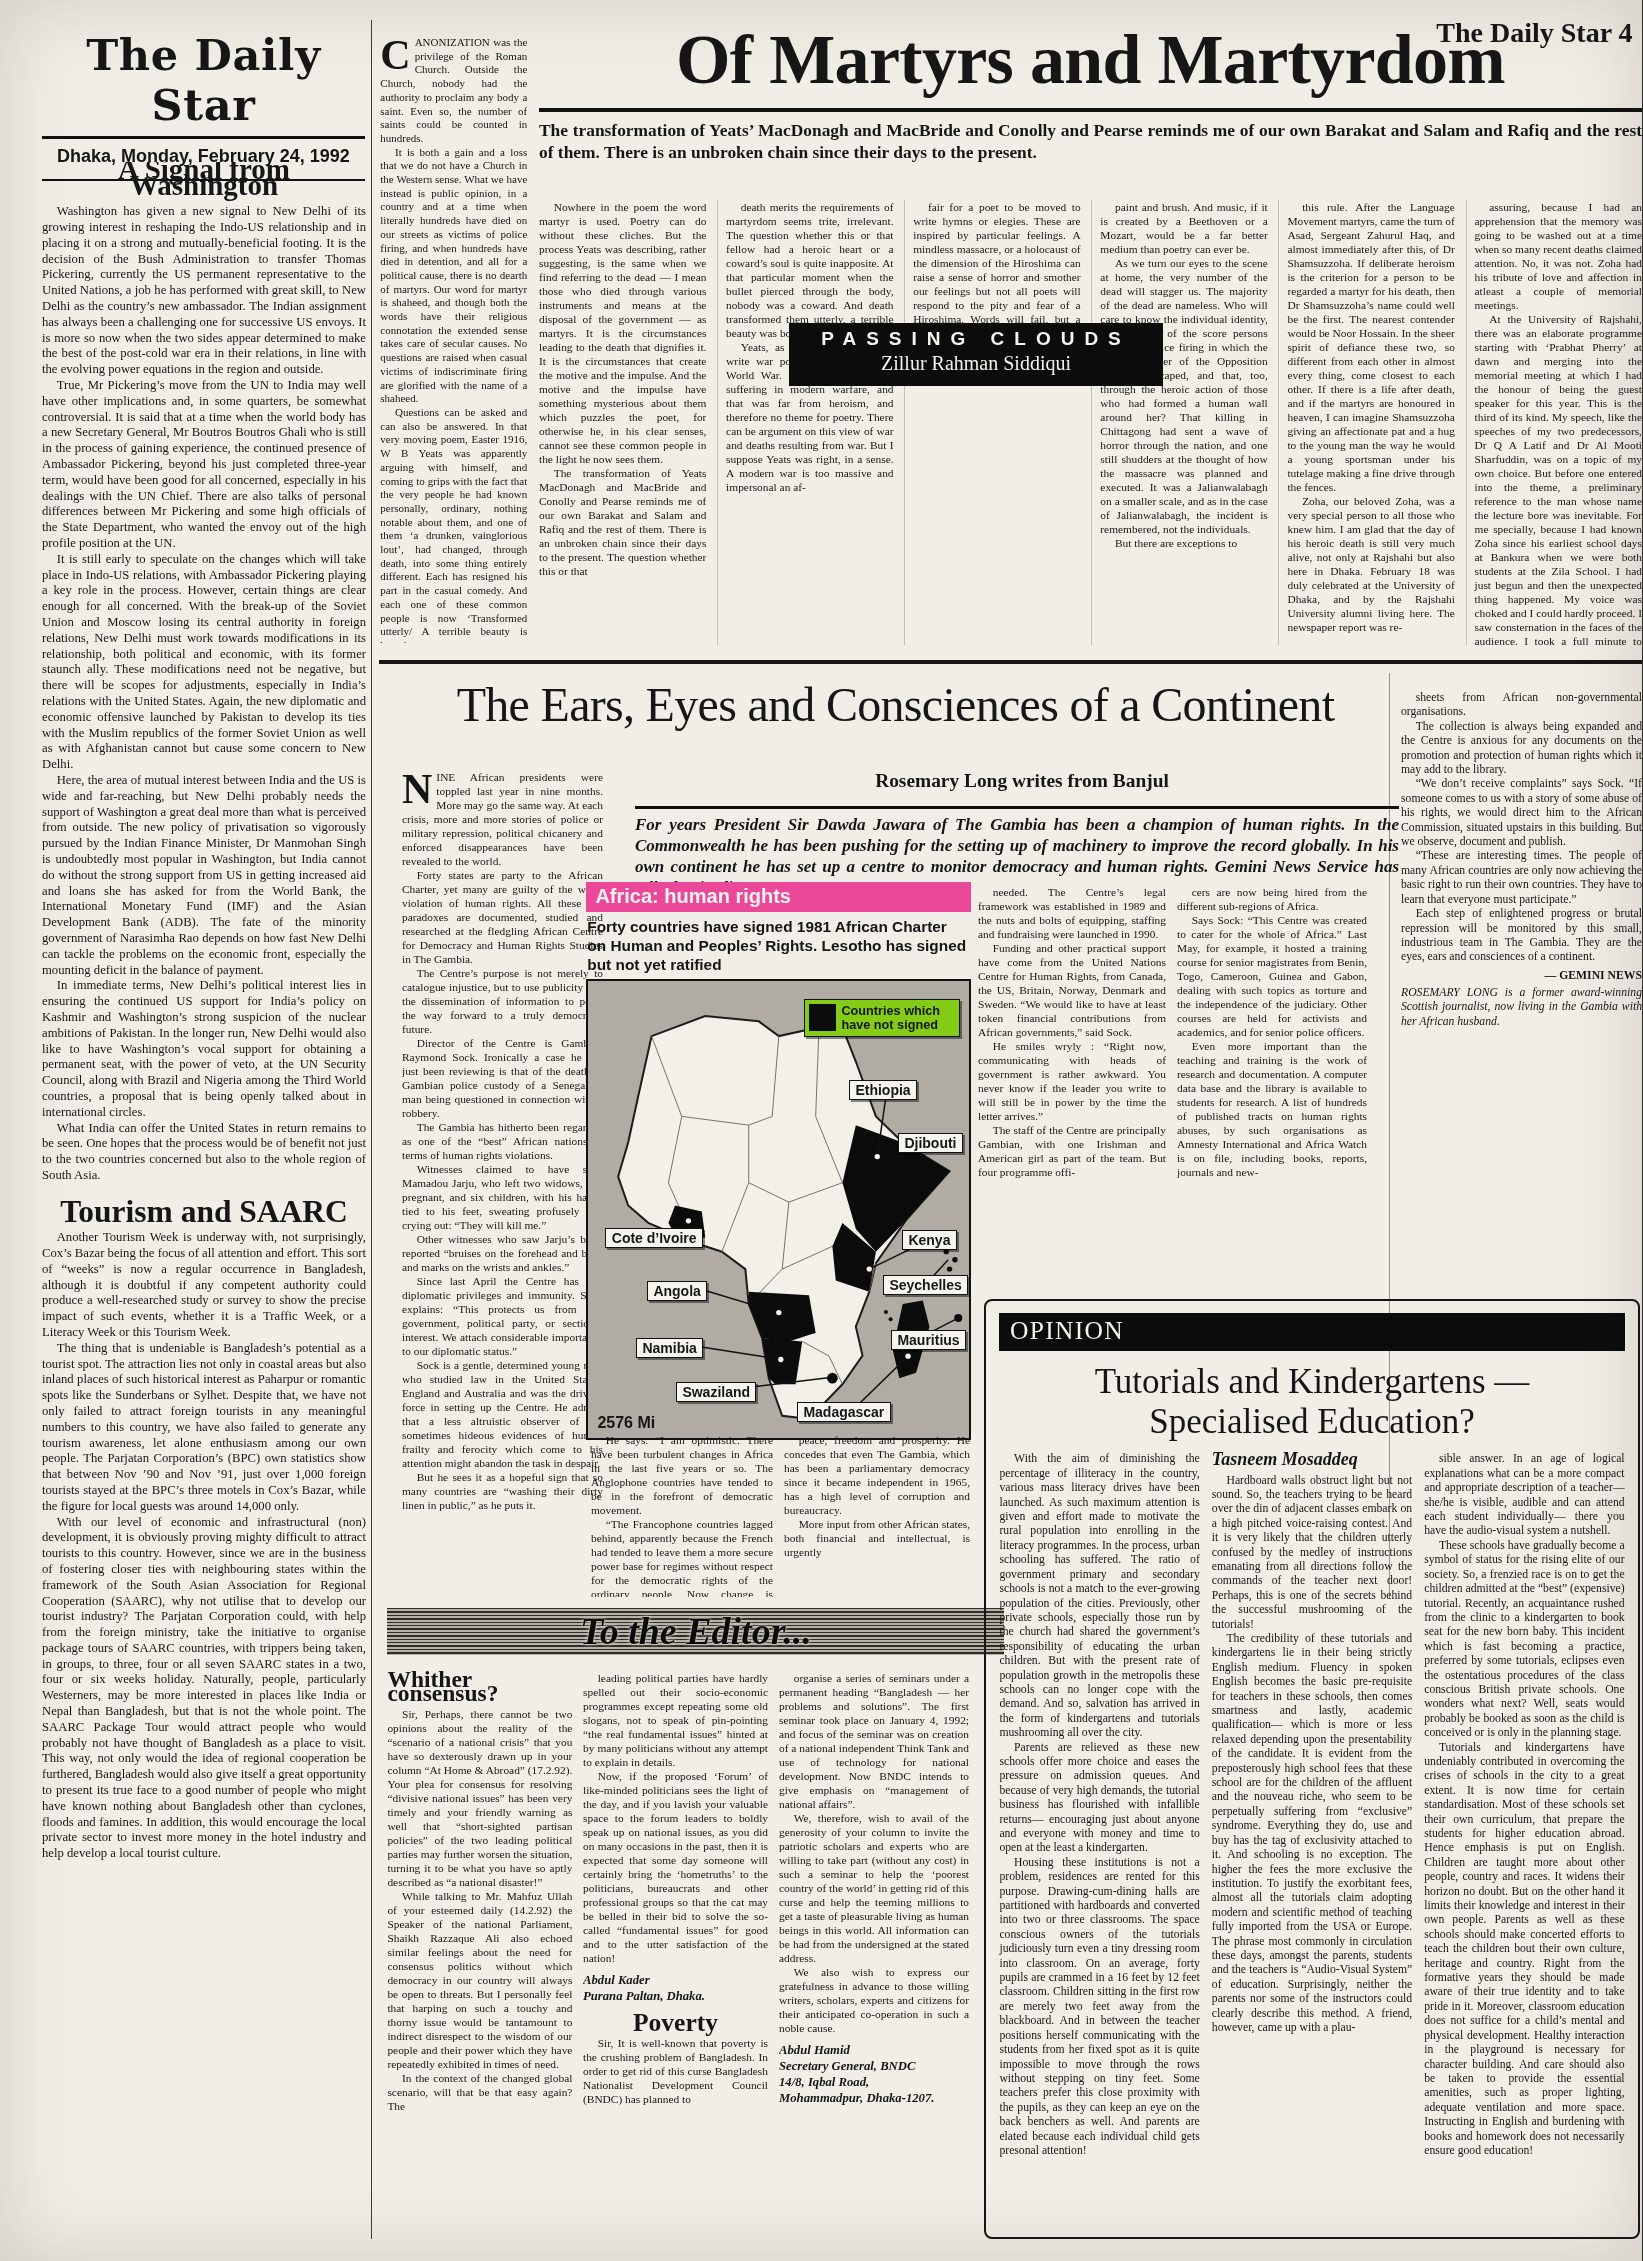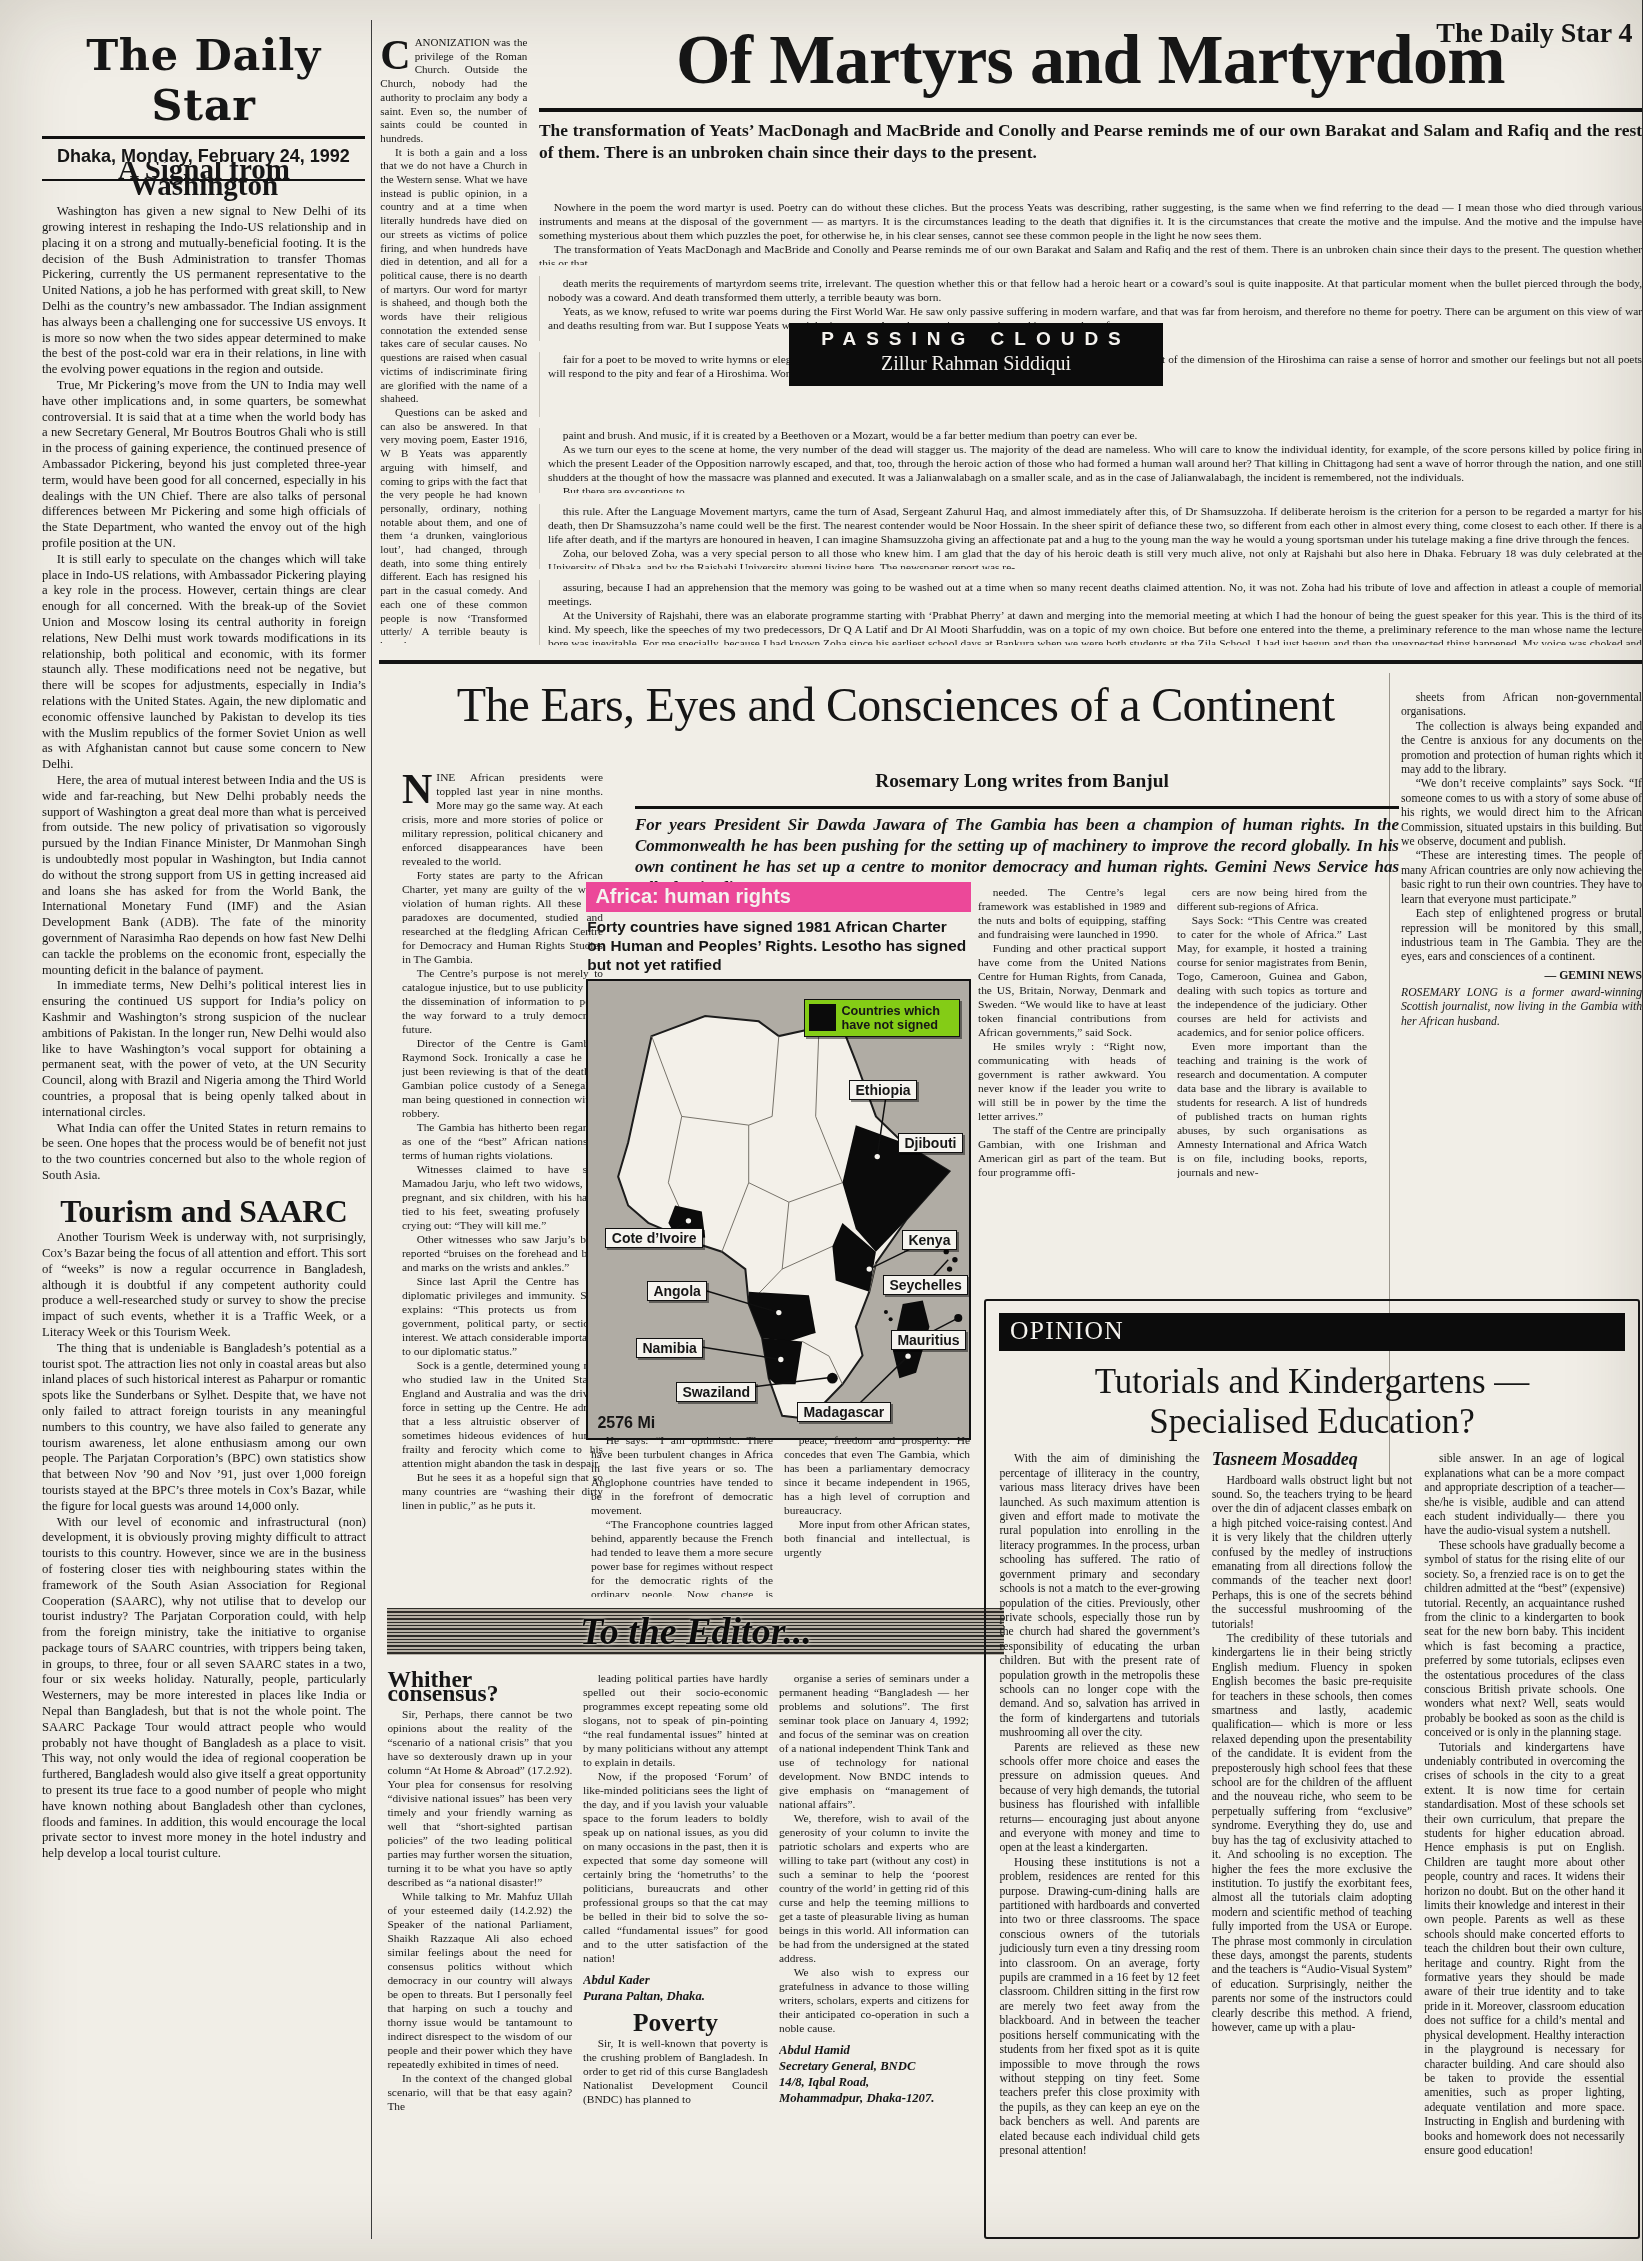--- a/index.html
+++ b/index.html
@@ -31,21 +31,21 @@
   .vrule.feat { left:1389px; top:673px; width:0.7px; height:925px; background:#9a958c; }
 
   
   .martyrs { position:absolute; left:379px; top:20px; width:1263px; height:634px; }
   .martyrs .colC { position:absolute; left:1.3px; top:16px; width:147px; height:607px;
                    font-size:11px; line-height:13.7px; }
   .mhead { position:absolute; left:160px; top:0; width:1103px; }
   .mhead h2 { font-size:70px; white-space:nowrap; text-align:center; letter-spacing:-0.7px; }
   .thickrule { height:4px; background:#111; margin-top:8px; }
   .standfirst-m { font-size:17.4px; line-height:21.5px; font-weight:bold; text-align:justify; margin-top:8px; }
-  .mcols { position:absolute; left:160px; top:180px; width:1103px; height:445px; display:flex; gap:10.7px;flex-direction:column; }
+  .mcols { position:absolute; left:160px; top:180px; width:1103px; height:445px; display:flex; gap:10.7px; }
   .mcols .col { flex:1 1 0; font-size:11.4px; line-height:14px; border-left:0.7px solid #c4bfb5; padding-left:8px; }
   .mcols .col:first-child { border-left:none; padding-left:0; }
   .passing { position:absolute; left:410px; top:303px; width:374px; height:63px; background:#0c0c0c;
              color:#f4f2ee; text-align:center; padding-top:5.4px; }
   .pc1 { font-family:"Liberation Sans", sans-serif; font-weight:bold; font-size:19px; letter-spacing:10px; }
   .pc2 { font-size:20px; margin-top:1.3px; }
 
   .hdivider { position:absolute; left:379px; top:660px; width:1263px; height:4px; background:#151515; }
 
   
@@ -96,21 +96,21 @@
   .lcol1 { left:5.4px; width:185px; }
   .lcol2 { left:201px; width:185px; }
   .lcol3 { left:397px; width:190px; }
   .lcol h3 { font-size:23.5px; margin:1.3px 0 6.7px; }
   .lcol h3.pv { font-size:25.5px; text-align:center; margin:12px 0 6.7px; }
   .sig .para { text-indent:0; font-style:italic; font-weight:bold; font-size:12.7px; line-height:16px; text-align:left; }
   .sig { margin-top:6.7px; }
 
   
   .opinion { position:absolute; left:984px; top:1299px; width:656px; height:940px;
-             border:2.7px solid #151515; border-radius:3px; padding:12px 13.4px; }
+             border:2.7px solid #151515; border-radius:8px; padding:12px 13.4px; }
   .obanner { background:#0c0c0c; color:#f5f3ee; font-size:25.5px; padding:2.7px 0 5.4px 10.7px; letter-spacing:1.3px; }
   .otitle { text-align:center; font-size:35px; line-height:40px; margin-top:10.7px; font-weight:normal; }
   .ocols { display:flex; gap:12px; margin-top:10.7px; height:743px; }
   .ocols .col { flex:1 1 0; font-size:11.7px; line-height:14.4px; }
   .obyline { font-style:italic; font-weight:bold; font-size:18px; margin-bottom:6.7px; }
 </style>
 </head>
 <body>
 
 <div class="page">

